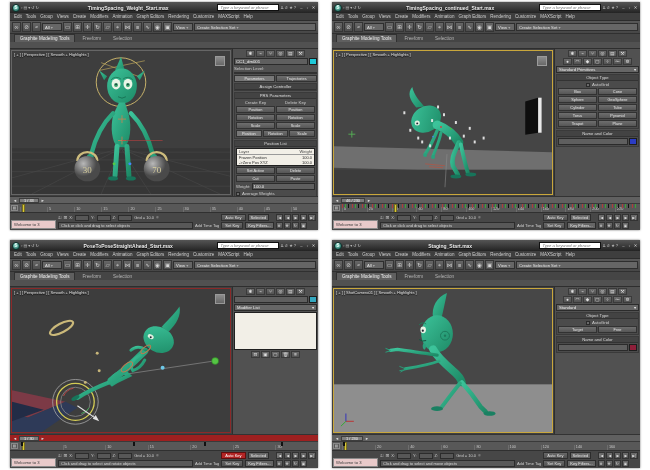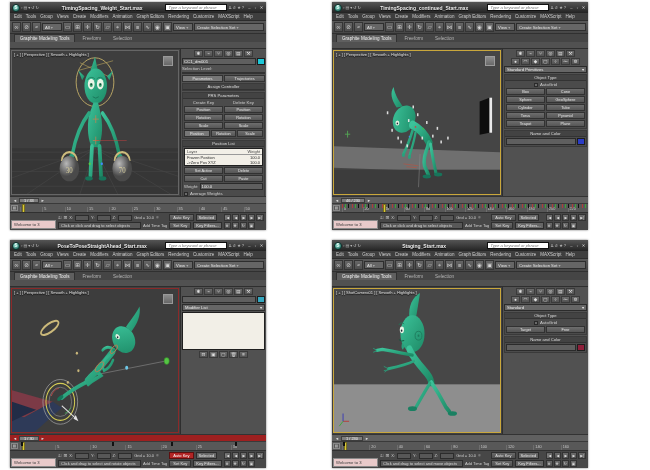--- a/index.html
+++ b/index.html
@@ -1,19 +1,19 @@
 <!DOCTYPE html>
 <html><head>
 <meta charset="utf-8">
 <style>
   * { margin:0; padding:0; box-sizing:border-box; }
   html,body { width:650px; height:470px; background:#ffffff; font-family:"Liberation Sans",sans-serif; overflow:hidden; }
   .grid { width:650px; height:470px; padding:2px 10px; display:grid; grid-template-columns:308px 308px; grid-template-rows:228px 228px; column-gap:14px; row-gap:10px; background:#fff; }
 
-  .win { width:256px; height:228px; background:#4b4b4b; display:flex; flex-direction:column; position:relative; box-shadow:0 0 2px rgba(0,0,0,.55); color:#d6d6d6; overflow:hidden; }
+  .win { width:308px; height:228px; background:#4b4b4b; display:flex; flex-direction:column; position:relative; box-shadow:0 0 2px rgba(0,0,0,.55); color:#d6d6d6; overflow:hidden; }
 
   
   .tbar { height:11px; flex:0 0 11px; background:linear-gradient(#555,#232323); display:flex; align-items:center; gap:1px; padding:0 2px; }
   .logo { width:8px; height:8px; flex:0 0 8px; border-radius:50%; background:radial-gradient(circle at 35% 30%,#8fdacb,#19675c); border:1px solid #0c332d; color:#eafffa; font-size:4.5px; line-height:6px; text-align:center; font-weight:bold; }
   .qat { display:flex; gap:1px; }
   .qat span { font-size:4px; color:#b9b9b9; line-height:9px; }
   .ttl { flex:1; text-align:center; font-size:5px; font-weight:bold; color:#efefef; white-space:nowrap; overflow:hidden; text-shadow:0 1px 1px #000; }
   .search { width:62px; height:7px; flex:0 0 62px; background:#fff; border:1px solid #101010; font-size:4.2px; font-style:italic; color:#909090; padding:0 2px; font-family:"Liberation Sans",sans-serif; }
   .hicons { display:flex; gap:1px; }
   .hicons span { font-size:4px; color:#c2c2c2; }

